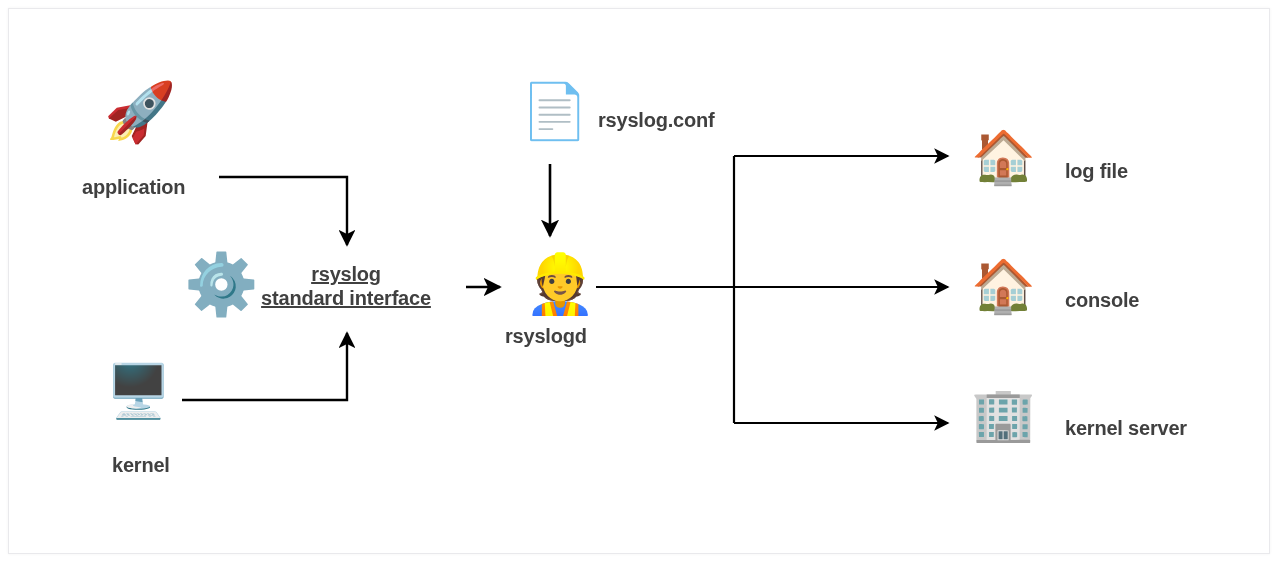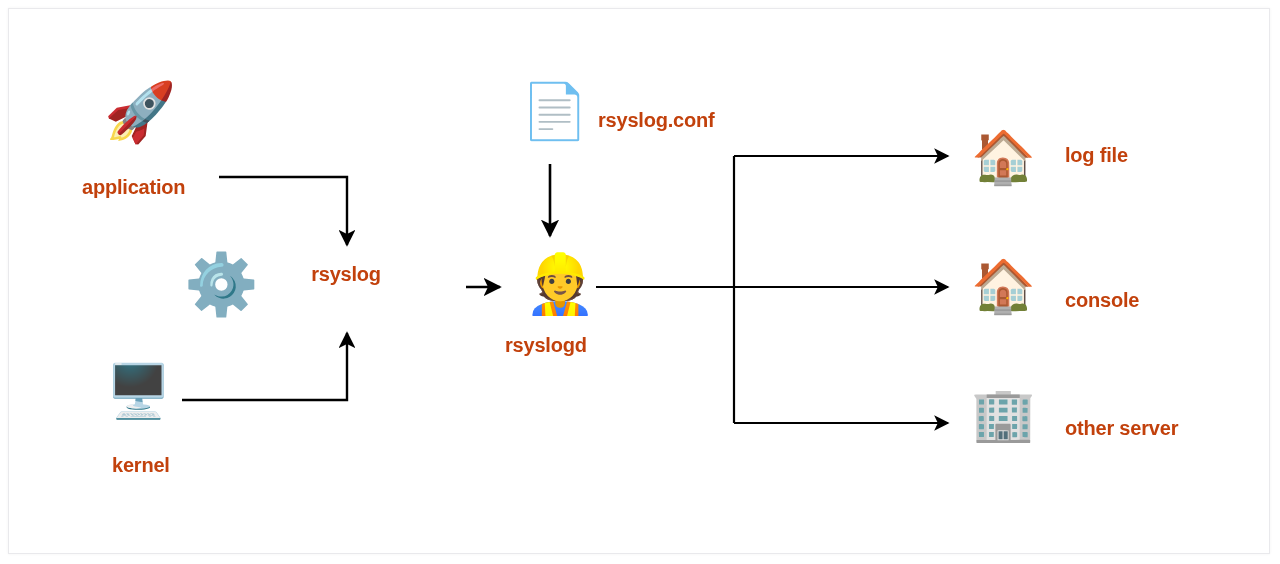--- a/index.html
+++ b/index.html
@@ -43,21 +43,21 @@
   }
   .emoji {
     position: absolute;
     line-height: 1;
     font-family: "DejaVu Sans", sans-serif;
     user-select: none;
   }
   .label {
     position: absolute;
     font-weight: bold;
-    color: #c2410c;
+    color: #404040;
     white-space: nowrap;
     font-size: 20px;
     line-height: 22px;
     letter-spacing: -0.2px;
   }
   .label.centered {
     text-align: center;
     white-space: normal;
   }
   svg.edges {
@@ -109,44 +109,45 @@
       <span class="label" style="left:82px; top:176px;">application</span>
     </div>
 
     <div class="node">
       <span class="emoji" style="left:106px; top:365px; font-size:52px;">🖥️</span>
       <span class="label" style="left:112px; top:454px;">kernel</span>
     </div>
 
     <div class="node">
       <span class="emoji" style="left:184px; top:254px; font-size:60px;">⚙️</span>
-      <div class="label centered" style="left:248px; top:262px; width:196px; line-height:24px;">
+      <div class="label centered" style="left:248px; top:262px; width:196px; line-height:24px;text-decoration:underline;">
         <div>rsyslog</div>
+        <div>standard interface</div>
       </div>
     </div>
 
     <div class="node">
       <span class="emoji" style="left:521px; top:85px; font-size:54px;">📄</span>
       <span class="label" style="left:598px; top:109px;">rsyslog.conf</span>
     </div>
 
     <div class="node">
       <span class="emoji" style="left:524px; top:255px; font-size:58px;">👷</span>
-      <span class="label" style="left:505px; top:334px;">rsyslogd</span>
+      <span class="label" style="left:505px; top:325px;">rsyslogd</span>
     </div>
 
     <div class="node">
       <span class="emoji" style="left:971px; top:131px; font-size:52px;">🏠</span>
-      <span class="label" style="left:1065px; top:144px;">log file</span>
+      <span class="label" style="left:1065px; top:160px;">log file</span>
     </div>
 
     <div class="node">
       <span class="emoji" style="left:971px; top:260px; font-size:52px;">🏠</span>
       <span class="label" style="left:1065px; top:289px;text-align:center;">console</span>
     </div>
 
     <div class="node">
       <span class="emoji" style="left:971px; top:388px; font-size:52px;">🏢</span>
-      <span class="label" style="left:1065px; top:417px;">other server</span>
+      <span class="label" style="left:1065px; top:417px;">kernel server</span>
     </div>
 
   </div>
 </div>
 
 </body></html>

